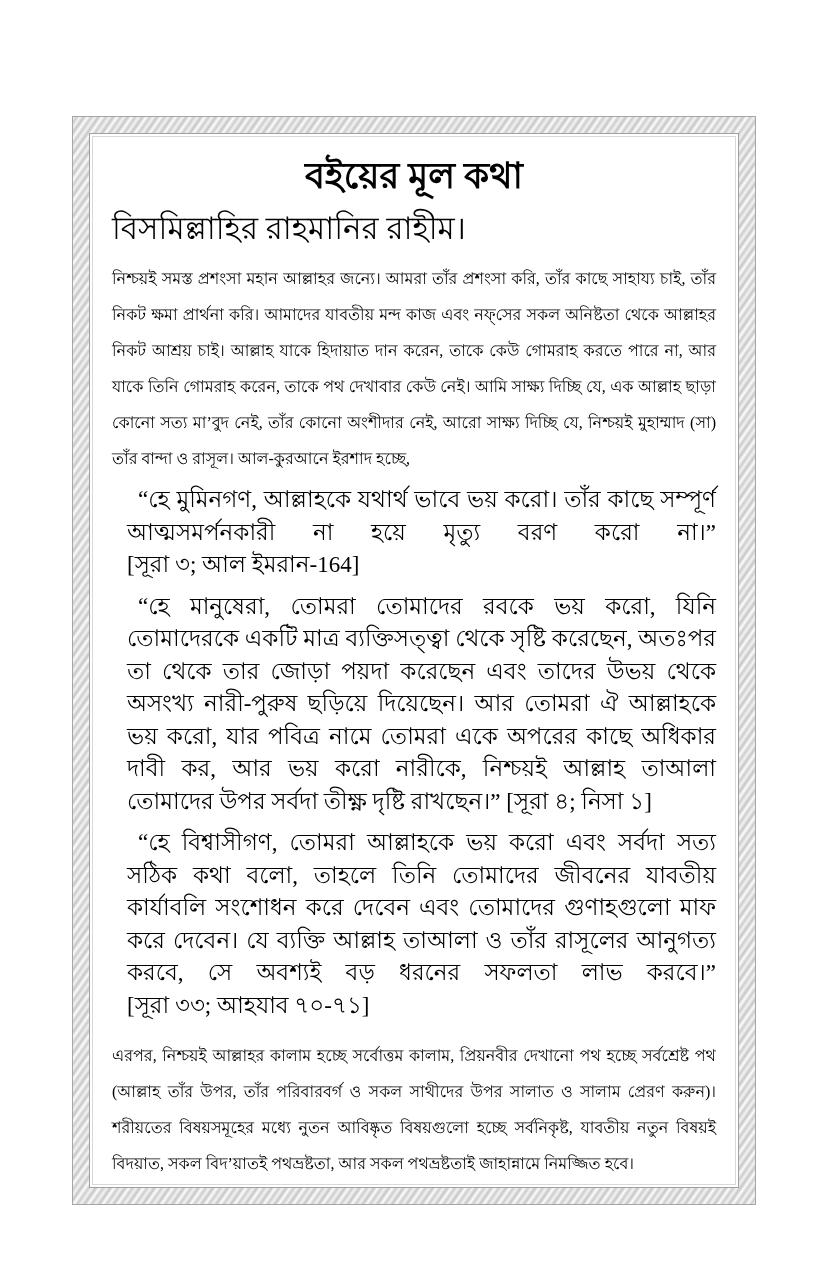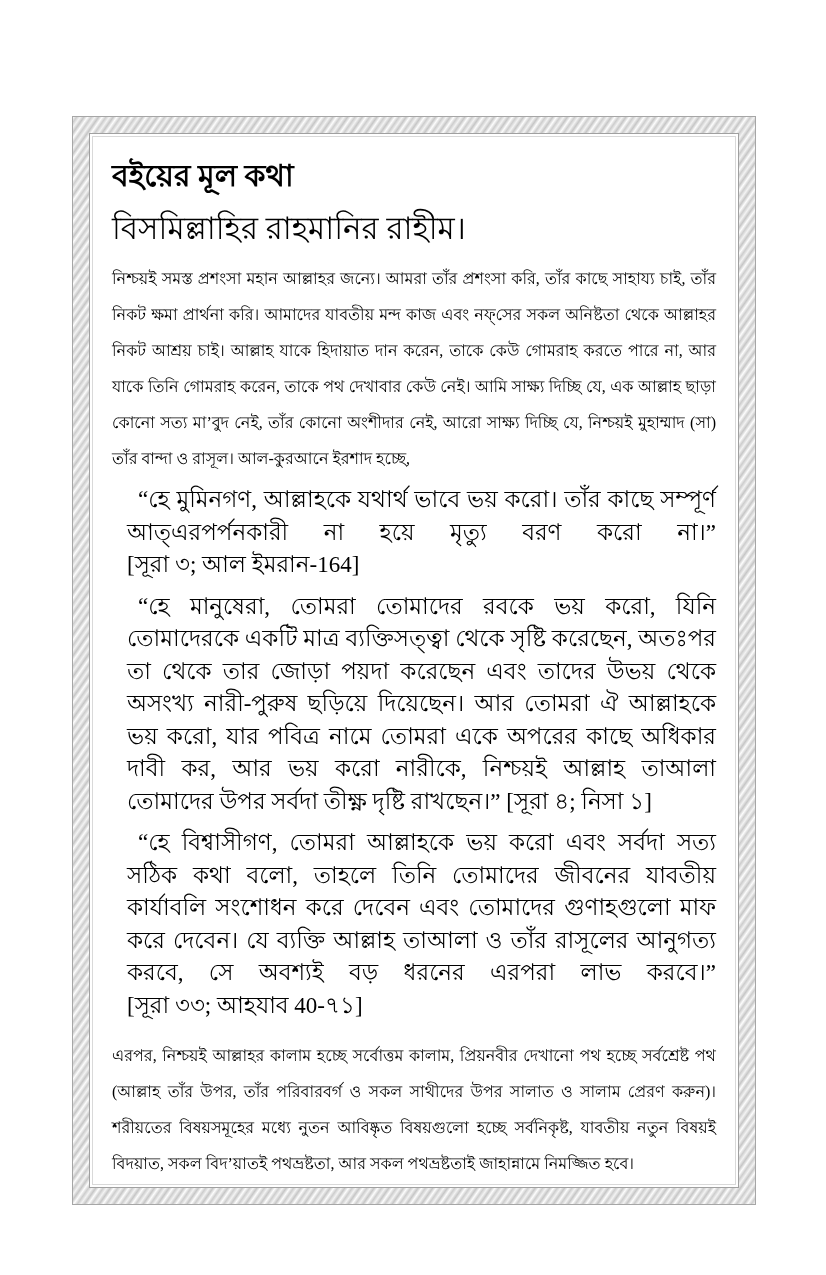--- a/index.html
+++ b/index.html
@@ -28,22 +28,23 @@
   }
   .frame-inner {
     width: 100%; height: 100%;
     background: #ffffff;
     border: 1px solid #a0a0a0;
     box-shadow: inset 0 0 0 2px #ffffff, inset 0 0 0 3px #d9d9d9;
     padding: 14px 22px 8px 22px;
     overflow: hidden;
   }
   .page-title {
+    text-align: center;
     font-weight: bold;
-    font-size: 30px;
+    font-size: 36px;
     line-height: 40px;
     margin: 8px 0 16px 0;
   }
   .bismillah {
     font-size: 31px;
     line-height: 33px;
     margin: 0 0 8px 0;
   }
   .body-para {
     font-size: 16px;
@@ -67,31 +68,31 @@
   <div class="frame">
     <div class="frame-inner">
 
       <h1 class="page-title">বইয়ের মূল কথা</h1>
 
       <p class="bismillah">বিসমিল্লাহির রাহমানির রাহীম।</p>
 
       <p class="body-para">নিশ্চয়ই সমস্ত প্রশংসা মহান আল্লাহর জন্যে। আমরা তাঁর প্রশংসা করি, তাঁর কাছে সাহায্য চাই, তাঁর নিকট ক্ষমা প্রার্থনা করি। আমাদের যাবতীয় মন্দ কাজ এবং নফ্‌সের সকল অনিষ্টতা থেকে আল্লাহর নিকট আশ্রয় চাই। আল্লাহ যাকে হিদায়াত দান করেন, তাকে কেউ গোমরাহ করতে পারে না, আর যাকে তিনি গোমরাহ করেন, তাকে পথ দেখাবার কেউ নেই। আমি সাক্ষ্য দিচ্ছি যে, এক আল্লাহ ছাড়া কোনো সত্য মা’বুদ নেই, তাঁর কোনো অংশীদার নেই, আরো সাক্ষ্য দিচ্ছি যে, নিশ্চয়ই মুহাম্মাদ (সা) তাঁর বান্দা ও রাসূল। আল-কুরআনে ইরশাদ হচ্ছে,</p>
 
       <p class="quote-para">
-        <span>“হে মুমিনগণ, আল্লাহকে যথার্থ ভাবে ভয় করো। তাঁর কাছে সম্পূর্ণ আত্এরপর্পনকারী না হয়ে মৃত্যু বরণ করো না।”</span>
+        <span>“হে মুমিনগণ, আল্লাহকে যথার্থ ভাবে ভয় করো। তাঁর কাছে সম্পূর্ণ আত্মসমর্পনকারী না হয়ে মৃত্যু বরণ করো না।”</span>
         <span class="quote-ref">[সূরা ৩; আল ইমরান-164]</span>
       </p>
 
       <p class="quote-para">
         <span>“হে মানুষেরা, তোমরা তোমাদের রবকে ভয় করো, যিনি তোমাদেরকে একটি মাত্র ব্যক্তিসত্ত্বা থেকে সৃষ্টি করেছেন, অতঃপর তা থেকে তার জোড়া পয়দা করেছেন এবং তাদের উভয় থেকে অসংখ্য নারী-পুরুষ ছড়িয়ে দিয়েছেন। আর তোমরা ঐ আল্লাহকে ভয় করো, যার পবিত্র নামে তোমরা একে অপরের কাছে অধিকার দাবী কর, আর ভয় করো নারীকে, নিশ্চয়ই আল্লাহ তাআলা তোমাদের উপর সর্বদা তীক্ষ্ণ দৃষ্টি রাখছেন।”</span>
         <span class="quote-ref">[সূরা ৪; নিসা ১]</span>
       </p>
 
       <p class="quote-para">
-        <span>“হে বিশ্বাসীগণ, তোমরা আল্লাহকে ভয় করো এবং সর্বদা সত্য সঠিক কথা বলো, তাহলে তিনি তোমাদের জীবনের যাবতীয় কার্যাবলি সংশোধন করে দেবেন এবং তোমাদের গুণাহগুলো মাফ করে দেবেন। যে ব্যক্তি আল্লাহ তাআলা ও তাঁর রাসূলের আনুগত্য করবে, সে অবশ্যই বড় ধরনের এরপরা লাভ করবে।”</span>
-        <span class="quote-ref">[সূরা ৩৩; আহযাব 40-৭১]</span>
+        <span>“হে বিশ্বাসীগণ, তোমরা আল্লাহকে ভয় করো এবং সর্বদা সত্য সঠিক কথা বলো, তাহলে তিনি তোমাদের জীবনের যাবতীয় কার্যাবলি সংশোধন করে দেবেন এবং তোমাদের গুণাহগুলো মাফ করে দেবেন। যে ব্যক্তি আল্লাহ তাআলা ও তাঁর রাসূলের আনুগত্য করবে, সে অবশ্যই বড় ধরনের সফলতা লাভ করবে।”</span>
+        <span class="quote-ref">[সূরা ৩৩; আহযাব ৭০-৭১]</span>
       </p>
 
       <p class="body-para">এরপর, নিশ্চয়ই আল্লাহর কালাম হচ্ছে সর্বোত্তম কালাম, প্রিয়নবীর দেখানো পথ হচ্ছে সর্বশ্রেষ্ট পথ (আল্লাহ তাঁর উপর, তাঁর পরিবারবর্গ ও সকল সাথীদের উপর সালাত ও সালাম প্রেরণ করুন)। শরীয়তের বিষয়সমূহের মধ্যে নুতন আবিষ্কৃত বিষয়গুলো হচ্ছে সর্বনিকৃষ্ট, যাবতীয় নতুন বিষয়ই বিদয়াত, সকল বিদ’য়াতই পথভ্রষ্টতা, আর সকল পথভ্রষ্টতাই জাহান্নামে নিমজ্জিত হবে।</p>
 
     </div>
   </div>
 </div>
 
 </body></html>

